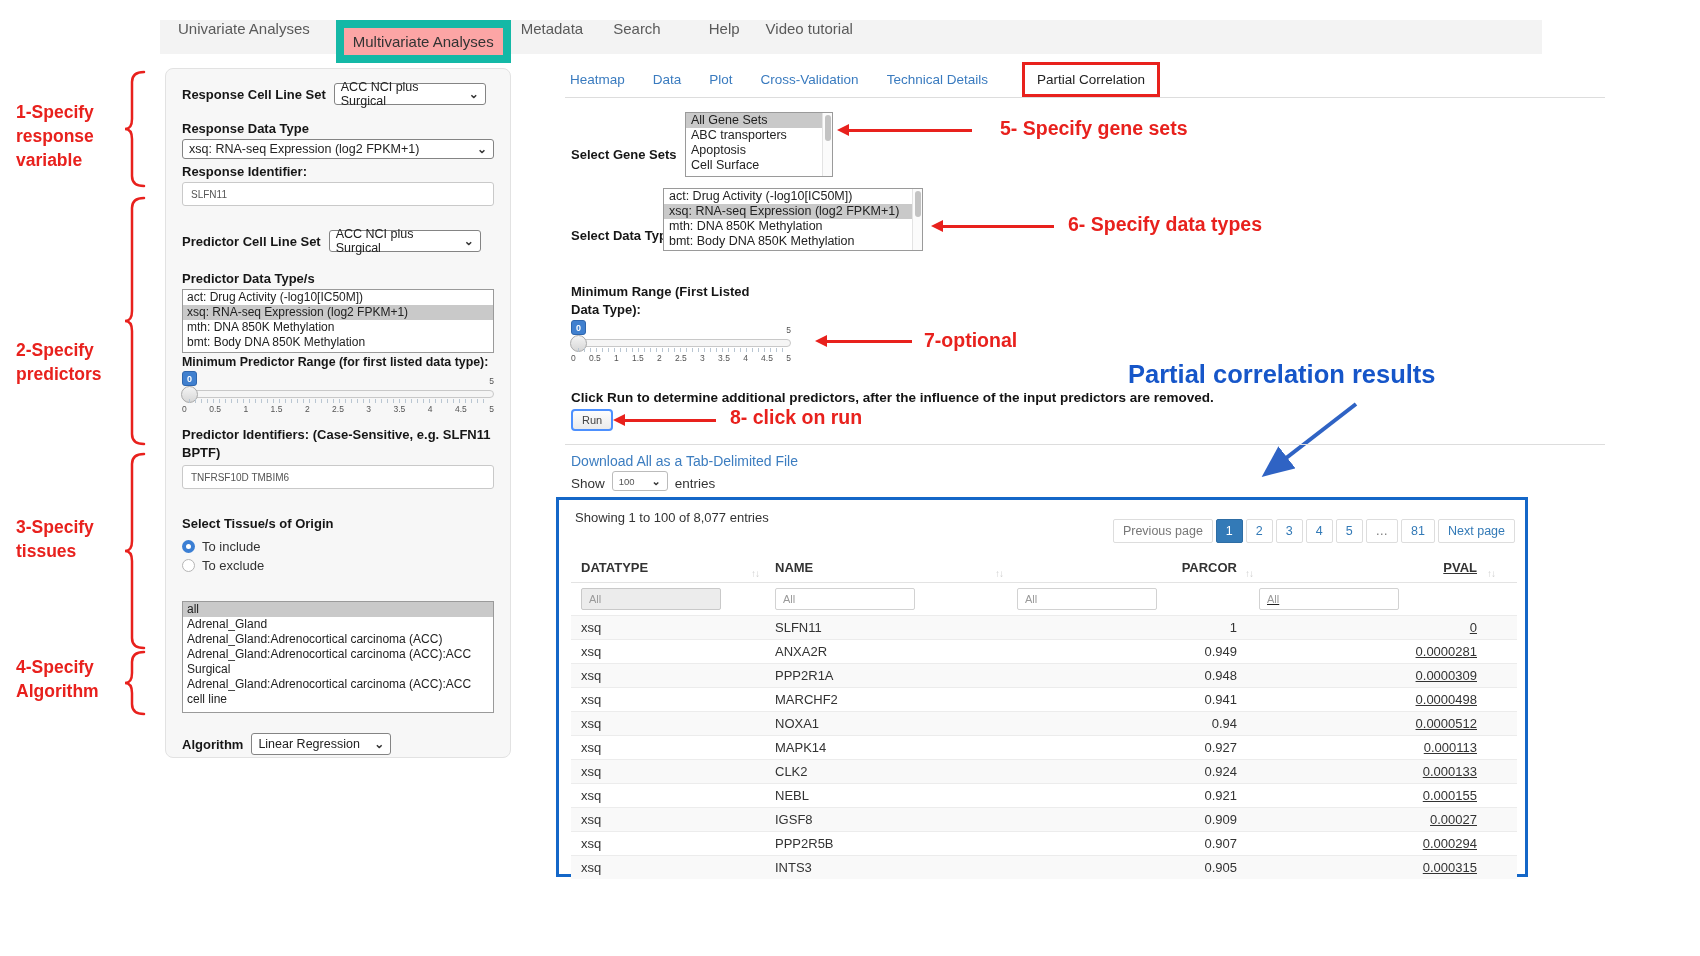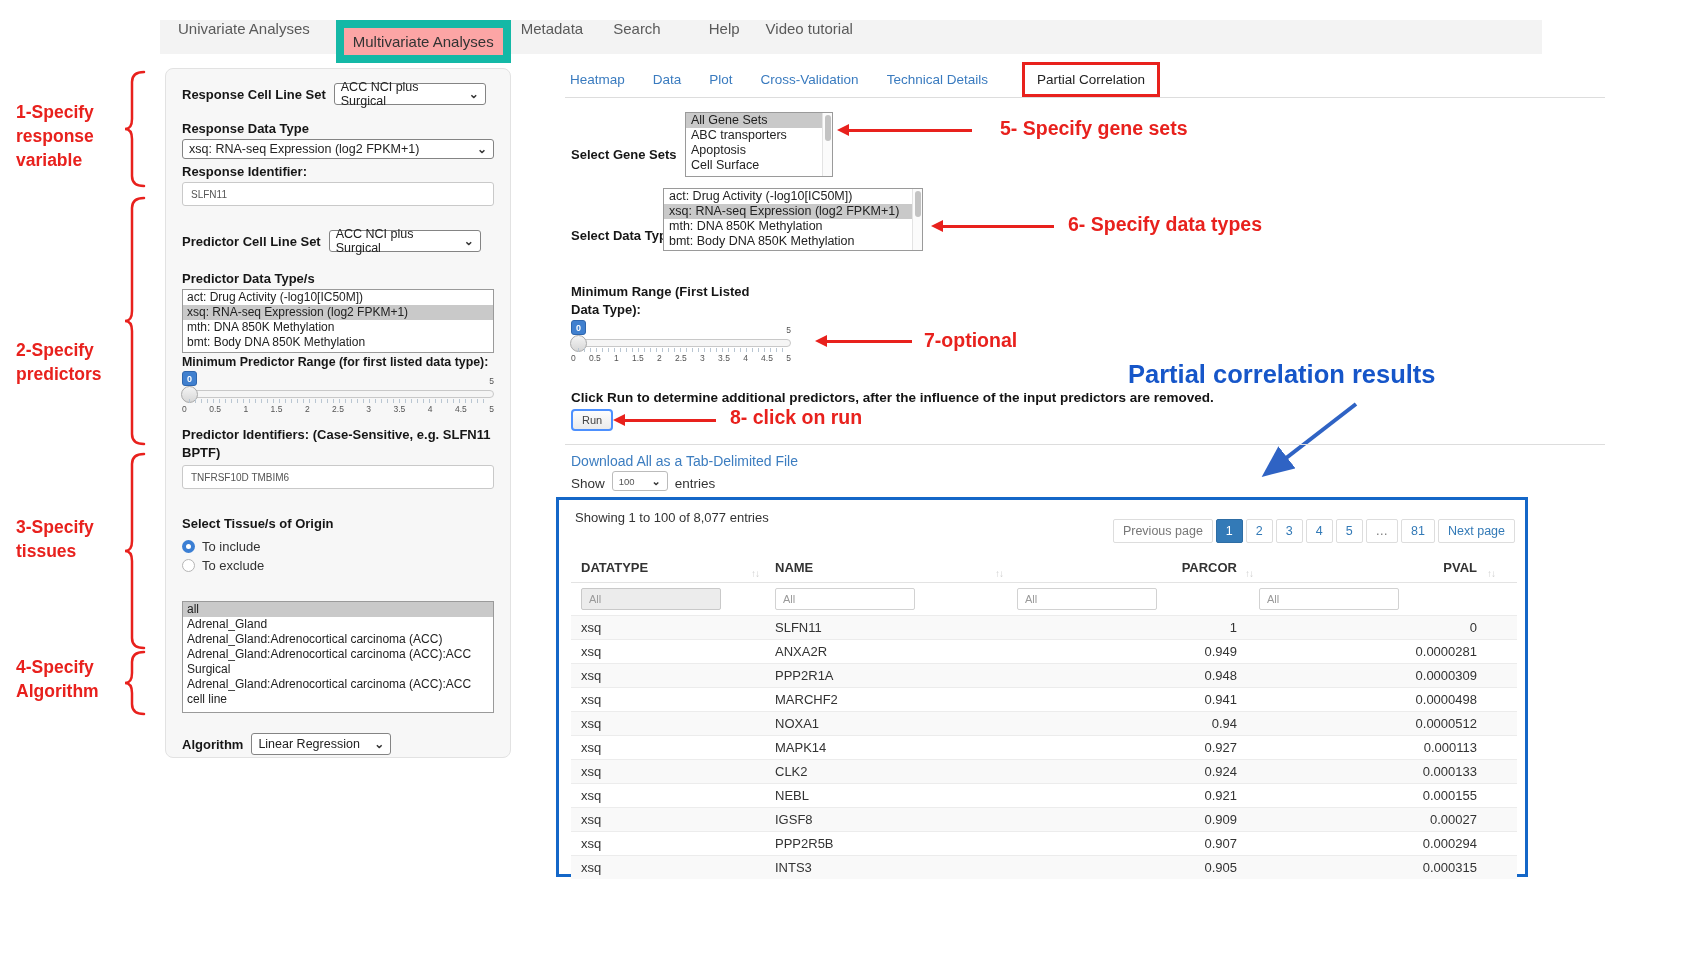--- a/index.html
+++ b/index.html
@@ -90,21 +90,21 @@
   .pg.prev{color:#777;}
   .pg.active{background:#337ab7;border-color:#2e6da4;color:#fff;}
   .pg.ellipsis{color:#777;}
   .tbl{position:absolute;left:12px;right:8px;top:52px;}
   .thead{display:flex;align-items:center;height:30px;font-weight:700;font-size:13px;color:#333;
          border-bottom:1px solid #e3e3e3;}
   .hcell{position:relative;box-sizing:border-box;}
   .c1{width:196px;padding-left:10px;box-sizing:border-box;}
   .c2{width:242px;padding-left:8px;box-sizing:border-box;}
   .c3{width:242px;text-align:right;box-sizing:border-box;}
-  .c4{flex:1;text-align:right;box-sizing:border-box;}
+  .c4{flex:1;text-align:right;box-sizing:border-box;text-decoration:underline;}
   .sort{color:#cfcfcf;font-size:10px;letter-spacing:-1px;font-weight:400;}
   .sort.abs{position:absolute;top:8px;}
   .filters{display:flex;align-items:center;height:32px;}
   .fcell{box-sizing:border-box;}
   .filter-box{width:140px;height:22px;border:1px solid #d2d2d2;border-radius:2px;display:flex;align-items:center;
               padding-left:7px;font-size:11px;color:#9a9a9a;background:#fff;box-sizing:border-box;}
   .filter-box.gray{background:#ececec;border-color:#c9c9c9;}
   .trow{display:flex;align-items:center;height:23px;font-size:13px;color:#333;border-top:1px solid #ececec;}
   .trow.odd{background:#f9f9f9;}
   .c3.num{padding-right:14px;}

